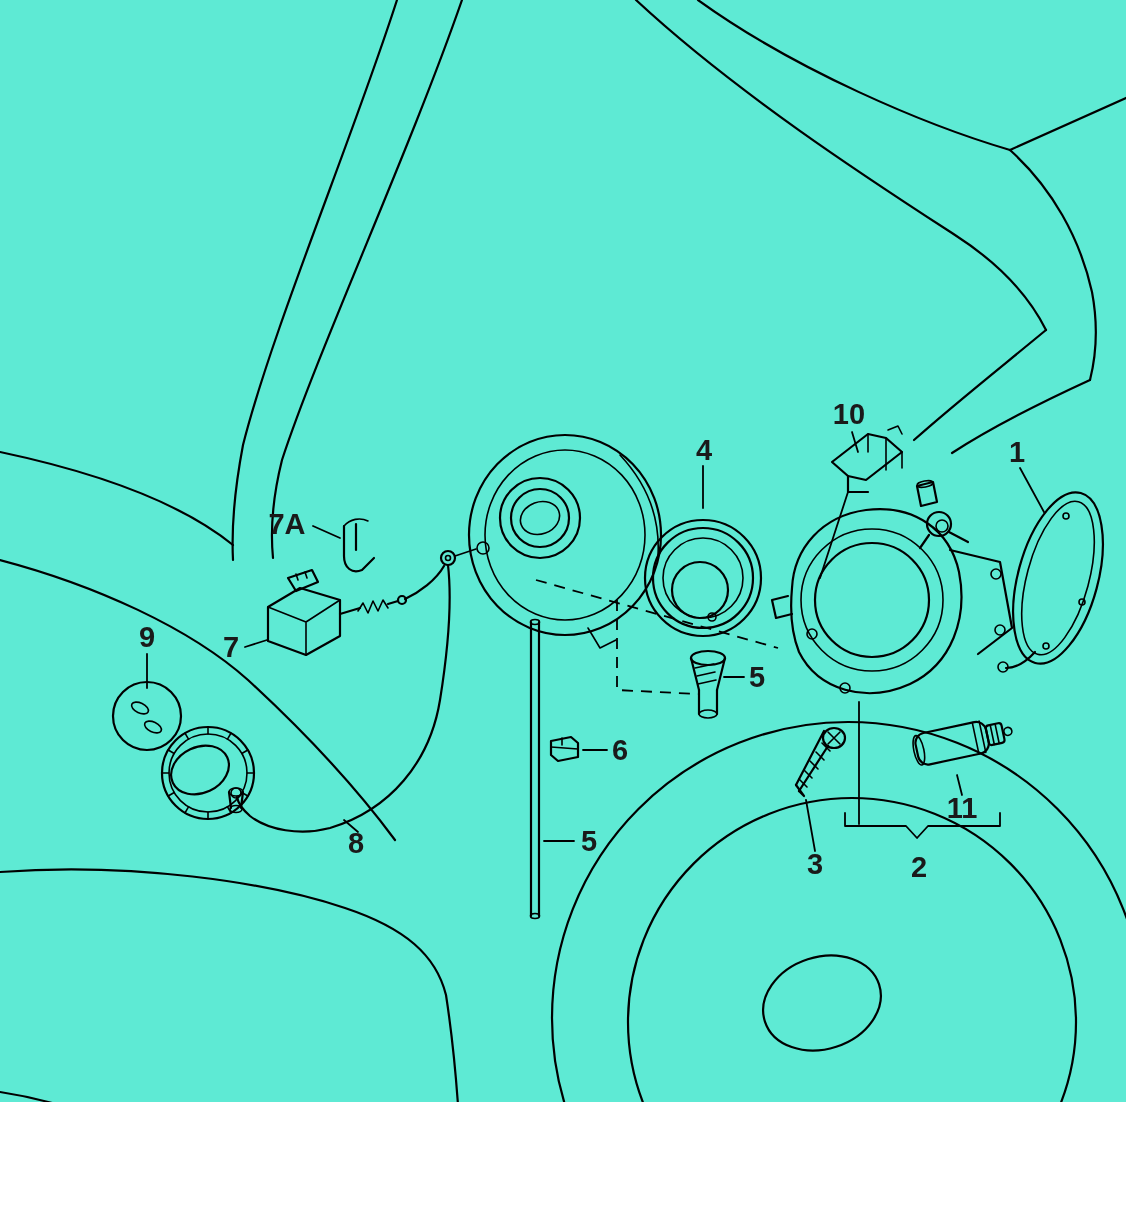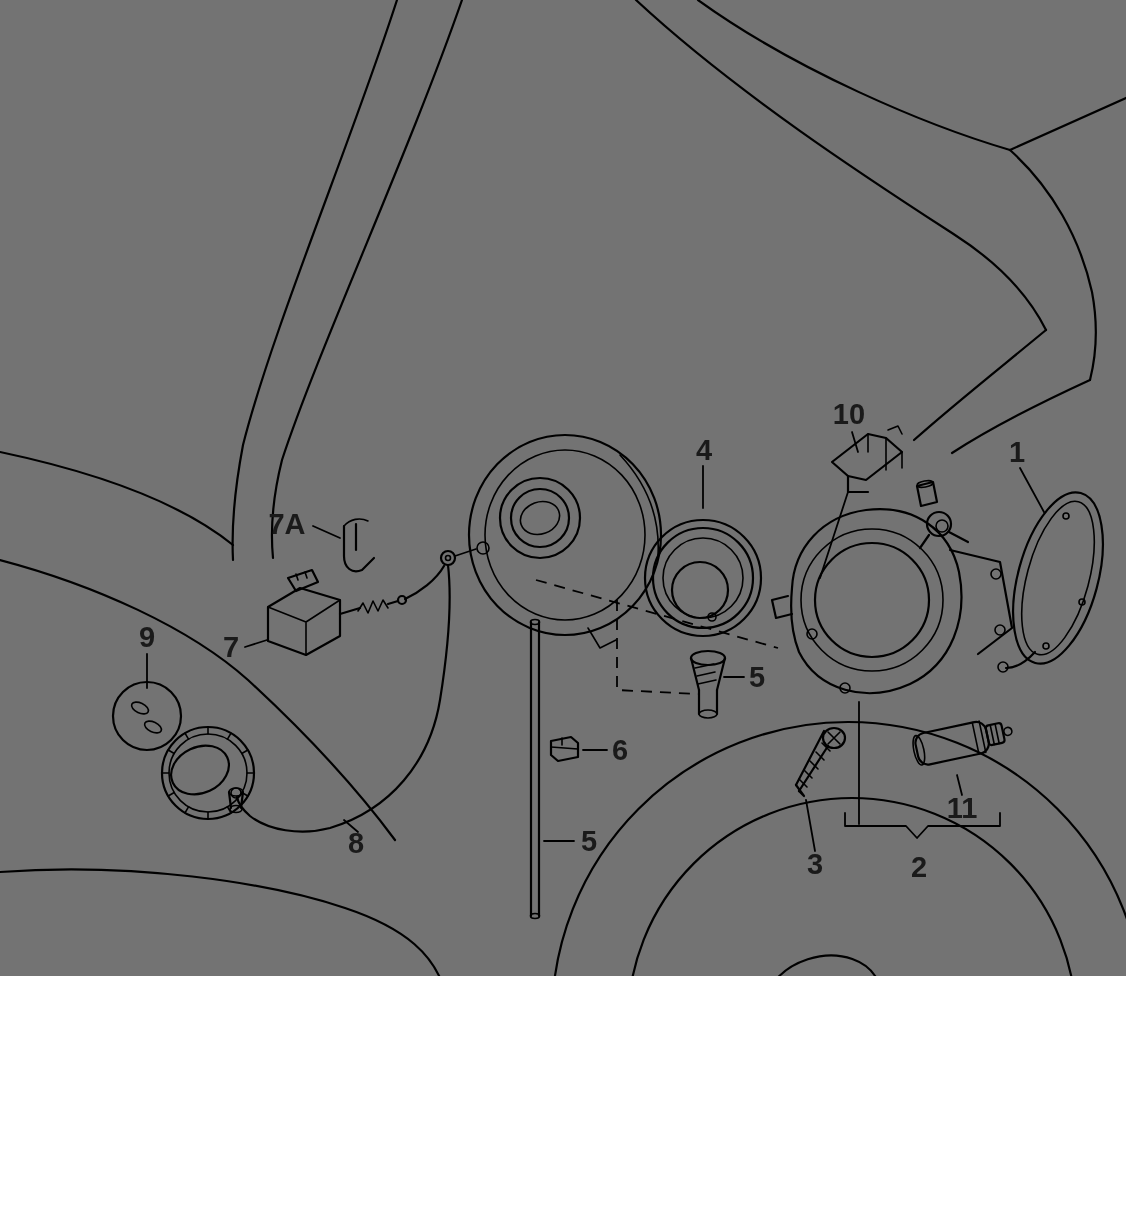--- a/index.html
+++ b/index.html
@@ -1,19 +1,19 @@
 <!DOCTYPE html>
 <html><head>
 <meta charset="utf-8">
 <style>
   html,body{margin:0;padding:0;background:#ffffff;}
   .canvas{
     position:relative;
-    width:1126px;height:976px;
-    background:#737373;
+    width:1126px;height:1102px;
+    background:#5eead4;
     font-family:"Liberation Sans", sans-serif;
     overflow:hidden;
   }
   svg{display:block;}
   .ln{fill:none;stroke:#000;stroke-width:2.2;stroke-linecap:round;stroke-linejoin:round;}
   .thin{fill:none;stroke:#000;stroke-width:1.6;stroke-linecap:round;stroke-linejoin:round;}
   .lead{fill:none;stroke:#000;stroke-width:1.8;stroke-linecap:round;stroke-linejoin:round;}
   .dash{fill:none;stroke:#000;stroke-width:1.8;stroke-dasharray:11 8;stroke-linecap:butt;}
   .lbl{
     font-family:"Liberation Sans", sans-serif;

